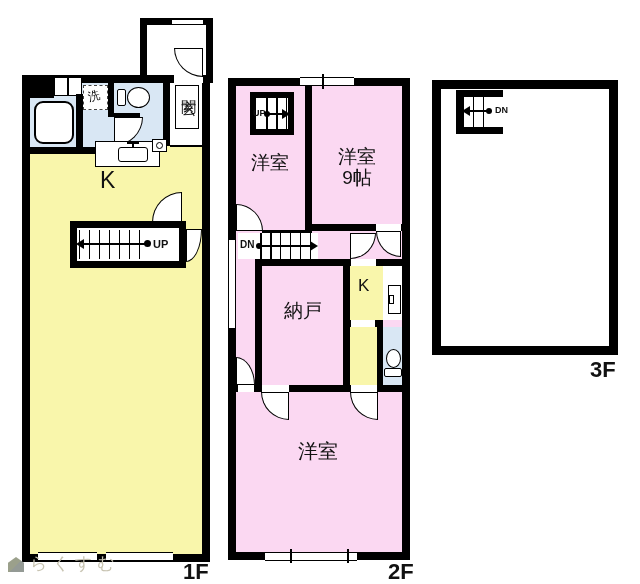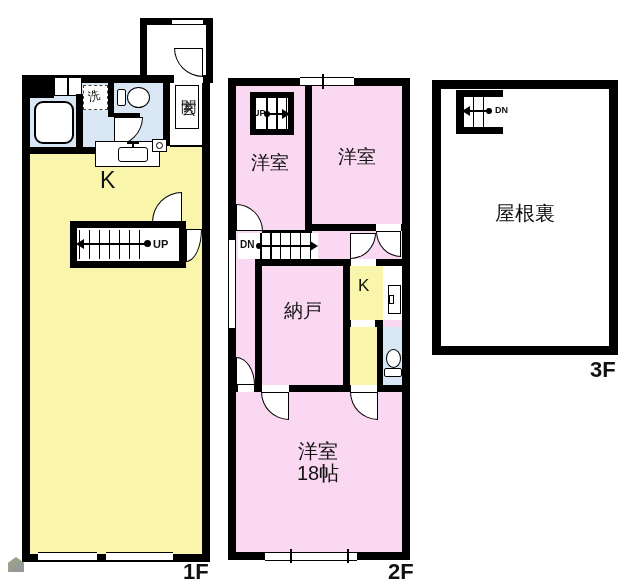--- a/index.html
+++ b/index.html
@@ -140,43 +140,43 @@
   <div class="room" style="left:350px;top:327px;width:27px;height:58px;background:#f9f6ab;"></div>
   <div class="room" style="left:383px;top:327px;width:19px;height:58px;background:#d9e7f4;"></div>
   <div class="fix" style="left:386px;top:349px;width:15px;height:19px;border-radius:50%;"></div>
   <div class="fix" style="left:384px;top:368px;width:18px;height:9px;border-radius:2px;"></div>
 
   <div class="lbl two" style="left:233px;top:152px;width:74px;">
     <div>洋室</div>
   </div>
   <div class="lbl two" style="left:312px;top:146px;width:90px;">
     <div>洋室</div>
+    <div>9帖</div>
   </div>
   <div class="lbl two" style="left:262px;top:300px;width:82px;">
     <div>納戸</div>
   </div>
   <div class="lbl two" style="left:256px;top:440px;width:124px;font-size:20px;">
     <div>洋室</div>
-    <div>18帖</div>
   </div>
 
   <div class="win" style="left:265px;top:552px;width:92px;height:9px;"></div>
   <div class="wall" style="left:290px;top:549px;width:1.6px;height:14px;"></div>
   <div class="wall" style="left:347px;top:549px;width:1.6px;height:14px;"></div>
   <div class="lbl floor-tag" style="left:388px;top:560px;">2F</div>
 
   <div class="plan" style="left:432px;top:80px;width:186px;height:275px;border-width:9px;background:#fff;"></div>
 
   <div class="abs" style="left:456px;top:90px;width:47px;height:44px;background:#fff;border:7px solid #000;border-right:none;"></div>
   <div class="treads" style="left:463px;top:97px;width:27px;height:30px;"></div>
   <div class="wall" style="left:468px;top:110px;width:22px;height:1.8px;"></div>
   <div class="ah-l" style="left:462px;top:106px;"></div>
   <div class="dot" style="left:486px;top:108px;width:6px;height:6px;"></div>
   <div class="lbl stair-lbl" style="left:495px;top:105px;font-size:9px;">DN</div>
 
-  <div class="lbl" style="left:441px;top:202px;width:168px;text-align:center;font-size:20px;font-weight:500;">屋根裏</div>
   <div class="lbl floor-tag" style="left:590px;top:358px;">3F</div>
 
   <div class="abs" style="left:8px;top:557px;width:16px;height:15px;
               clip-path:polygon(50% 0,100% 38%,100% 100%,0 100%,0 38%);
               background:linear-gradient(135deg,#9ba08b 0 52%,#949a95 52% 100%);"></div>
+  <div class="lbl" style="left:30px;top:554px;font-size:17px;letter-spacing:5px;color:#c8c4b2;">らくすむ</div>
 
 </div>
 
 </body></html>

